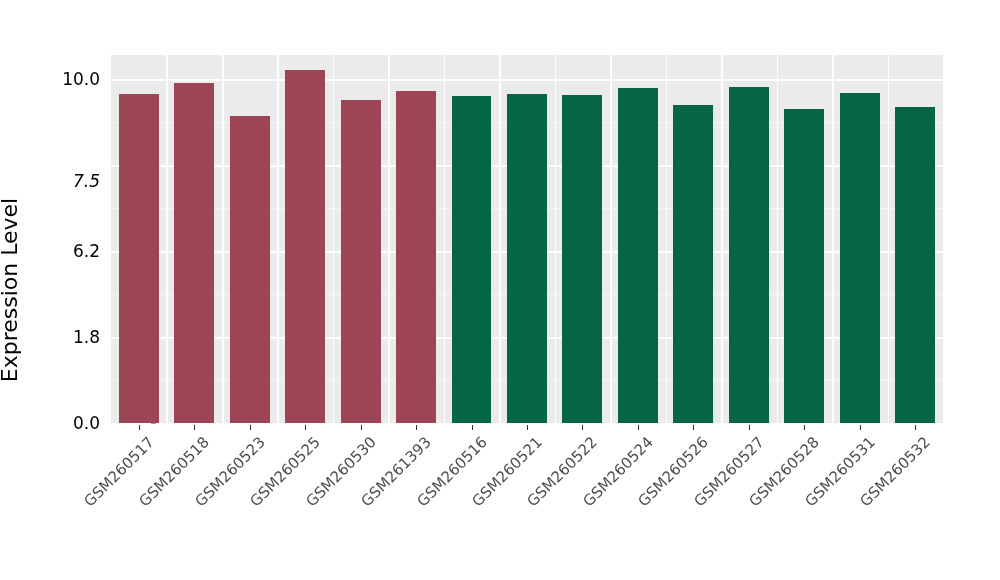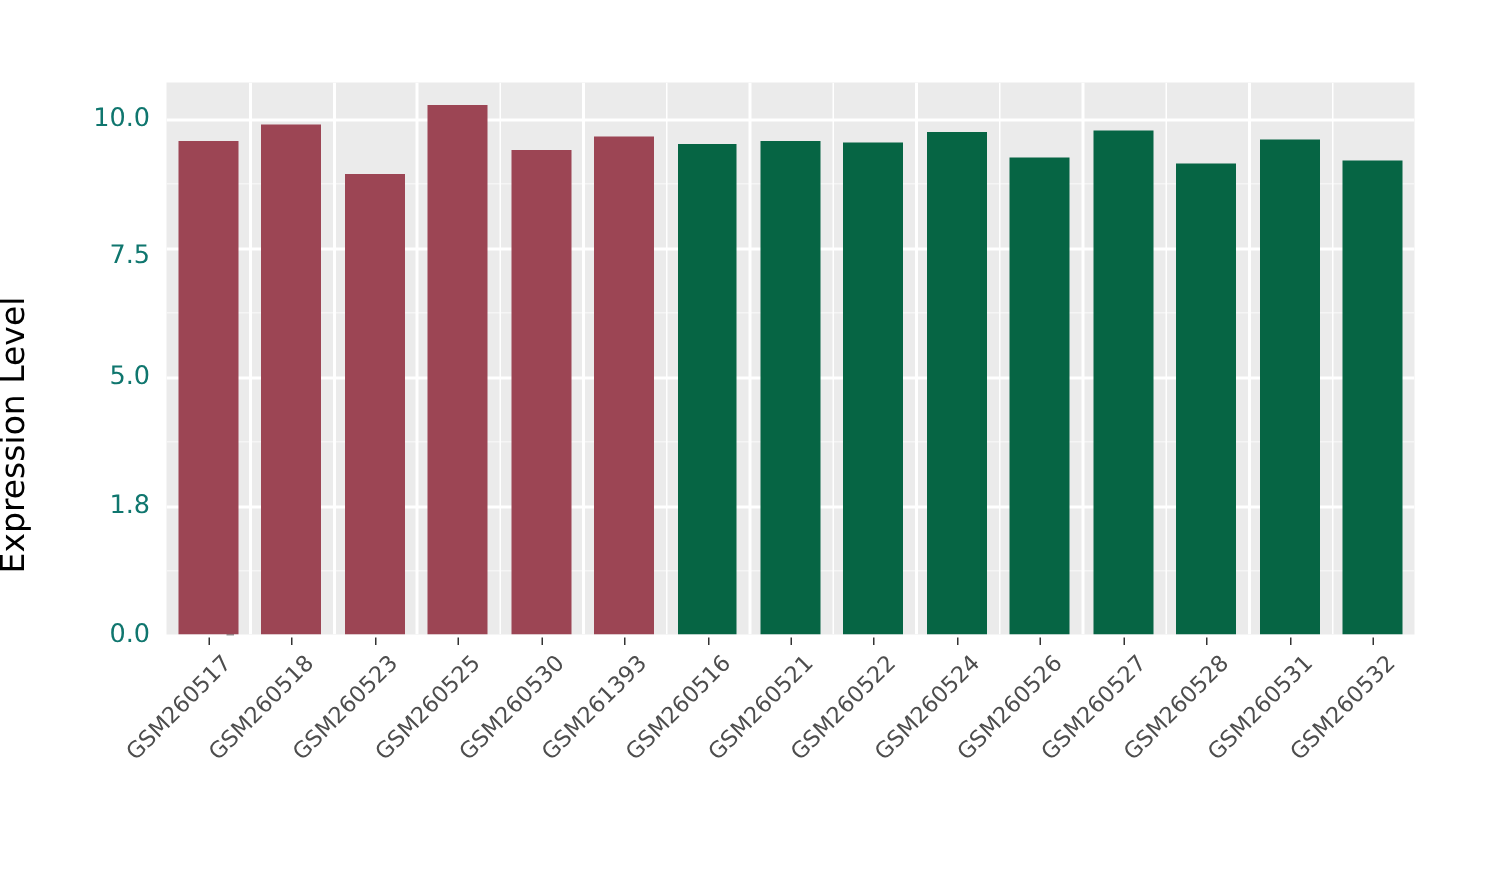--- a/index.html
+++ b/index.html
@@ -44,21 +44,21 @@
     margin-top: -44px;
   }
 
   
   .y-tick-label {
     position: absolute;
     right: 0;
     width: 48px;
     text-align: right;
     font-size: 17px;
-    color: #0f766e;
+    color: #000000;
     transform: translateY(-50%);
     white-space: nowrap;
   }
   #y-tick-labels {
     position: absolute;
     left: 48px;
     top: 0;
     width: 52px;
     height: 580px;
   }
@@ -128,23 +128,23 @@
 
   <div class="y-axis-title">
     <span class="y-axis-title-inner">Expression Level</span>
   </div>
 
   <div id="y-tick-labels">
       <div class="y-tick-label" style="top: 423px;">0.0</div>
       <div class="y-tick-mark" style="top: 423px;"></div>
       <div class="y-tick-label" style="top: 337.019px;">1.8</div>
       <div class="y-tick-mark" style="top: 337.019px;"></div>
-      <div class="y-tick-label" style="top: 251.037px;">5.0</div>
+      <div class="y-tick-label" style="top: 251.037px;">6.2</div>
       <div class="y-tick-mark" style="top: 251.037px;"></div>
-      <div class="y-tick-label" style="top: 170px;">7.5</div>
+      <div class="y-tick-label" style="top: 181px; font-style: italic;">7.5</div>
       <div class="y-tick-mark" style="top: 165.056px;"></div>
       <div class="y-tick-label" style="top: 79.0748px;">10.0</div>
       <div class="y-tick-mark" style="top: 79.0748px;"></div>
     </div>
 
   <div id="panel" style="left: 111px; top: 55px; width: 832px; height: 368px; background: rgb(235, 235, 235);">
       <div class="gridline-minor" style="top: 325.009px;"></div>
       <div class="gridline-minor" style="top: 239.028px;"></div>
       <div class="gridline-minor" style="top: 153.047px;"></div>
       <div class="gridline-minor" style="top: 67.0654px;"></div>

